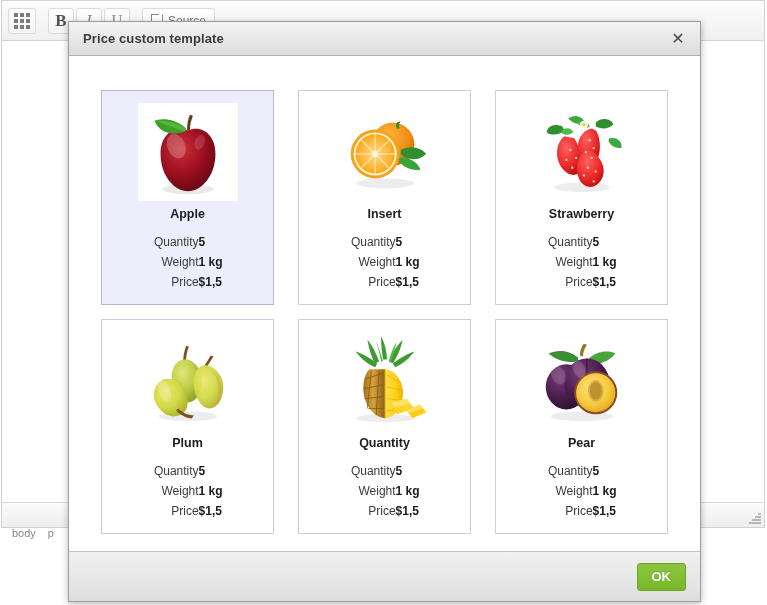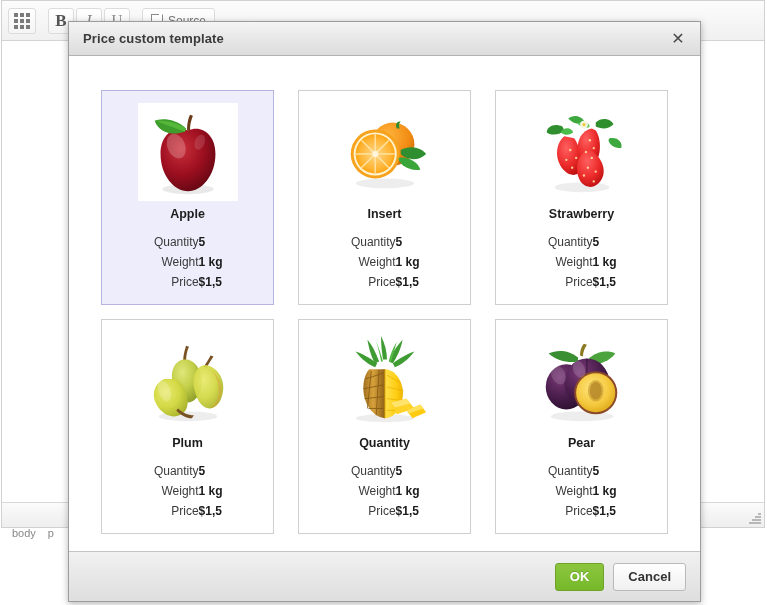--- a/index.html
+++ b/index.html
@@ -593,15 +593,14 @@
             <span class="spec-value">$1,5</span>
           </div>
         </div>
       </div>
 
     </div>
   </div>
 
   <div class="dlg-footer">
     <div class="btn btn-ok">OK</div>
-    <div class="btn btn-cancel">Cancel</div>
   </div>
 </div>
 
 </body></html>

